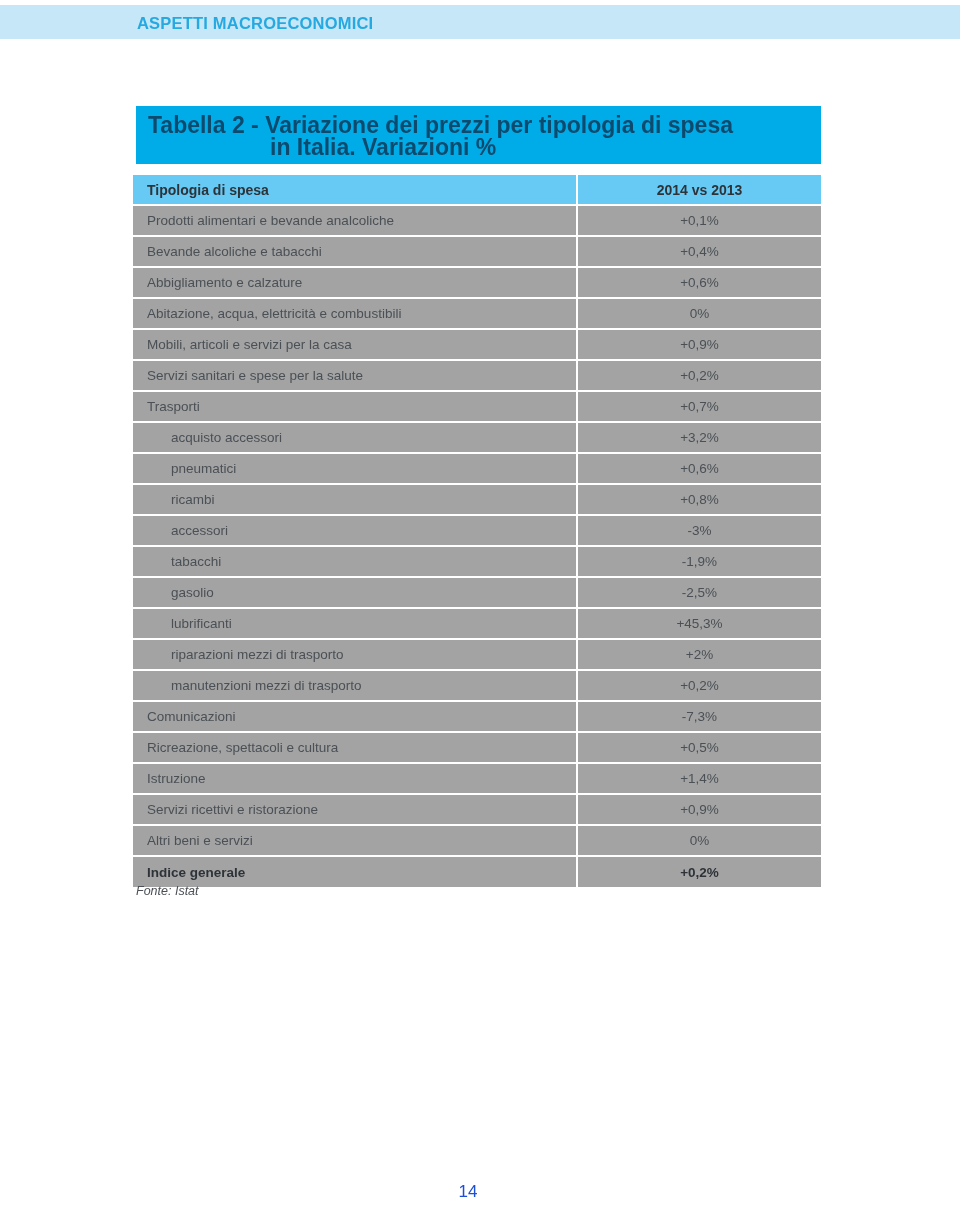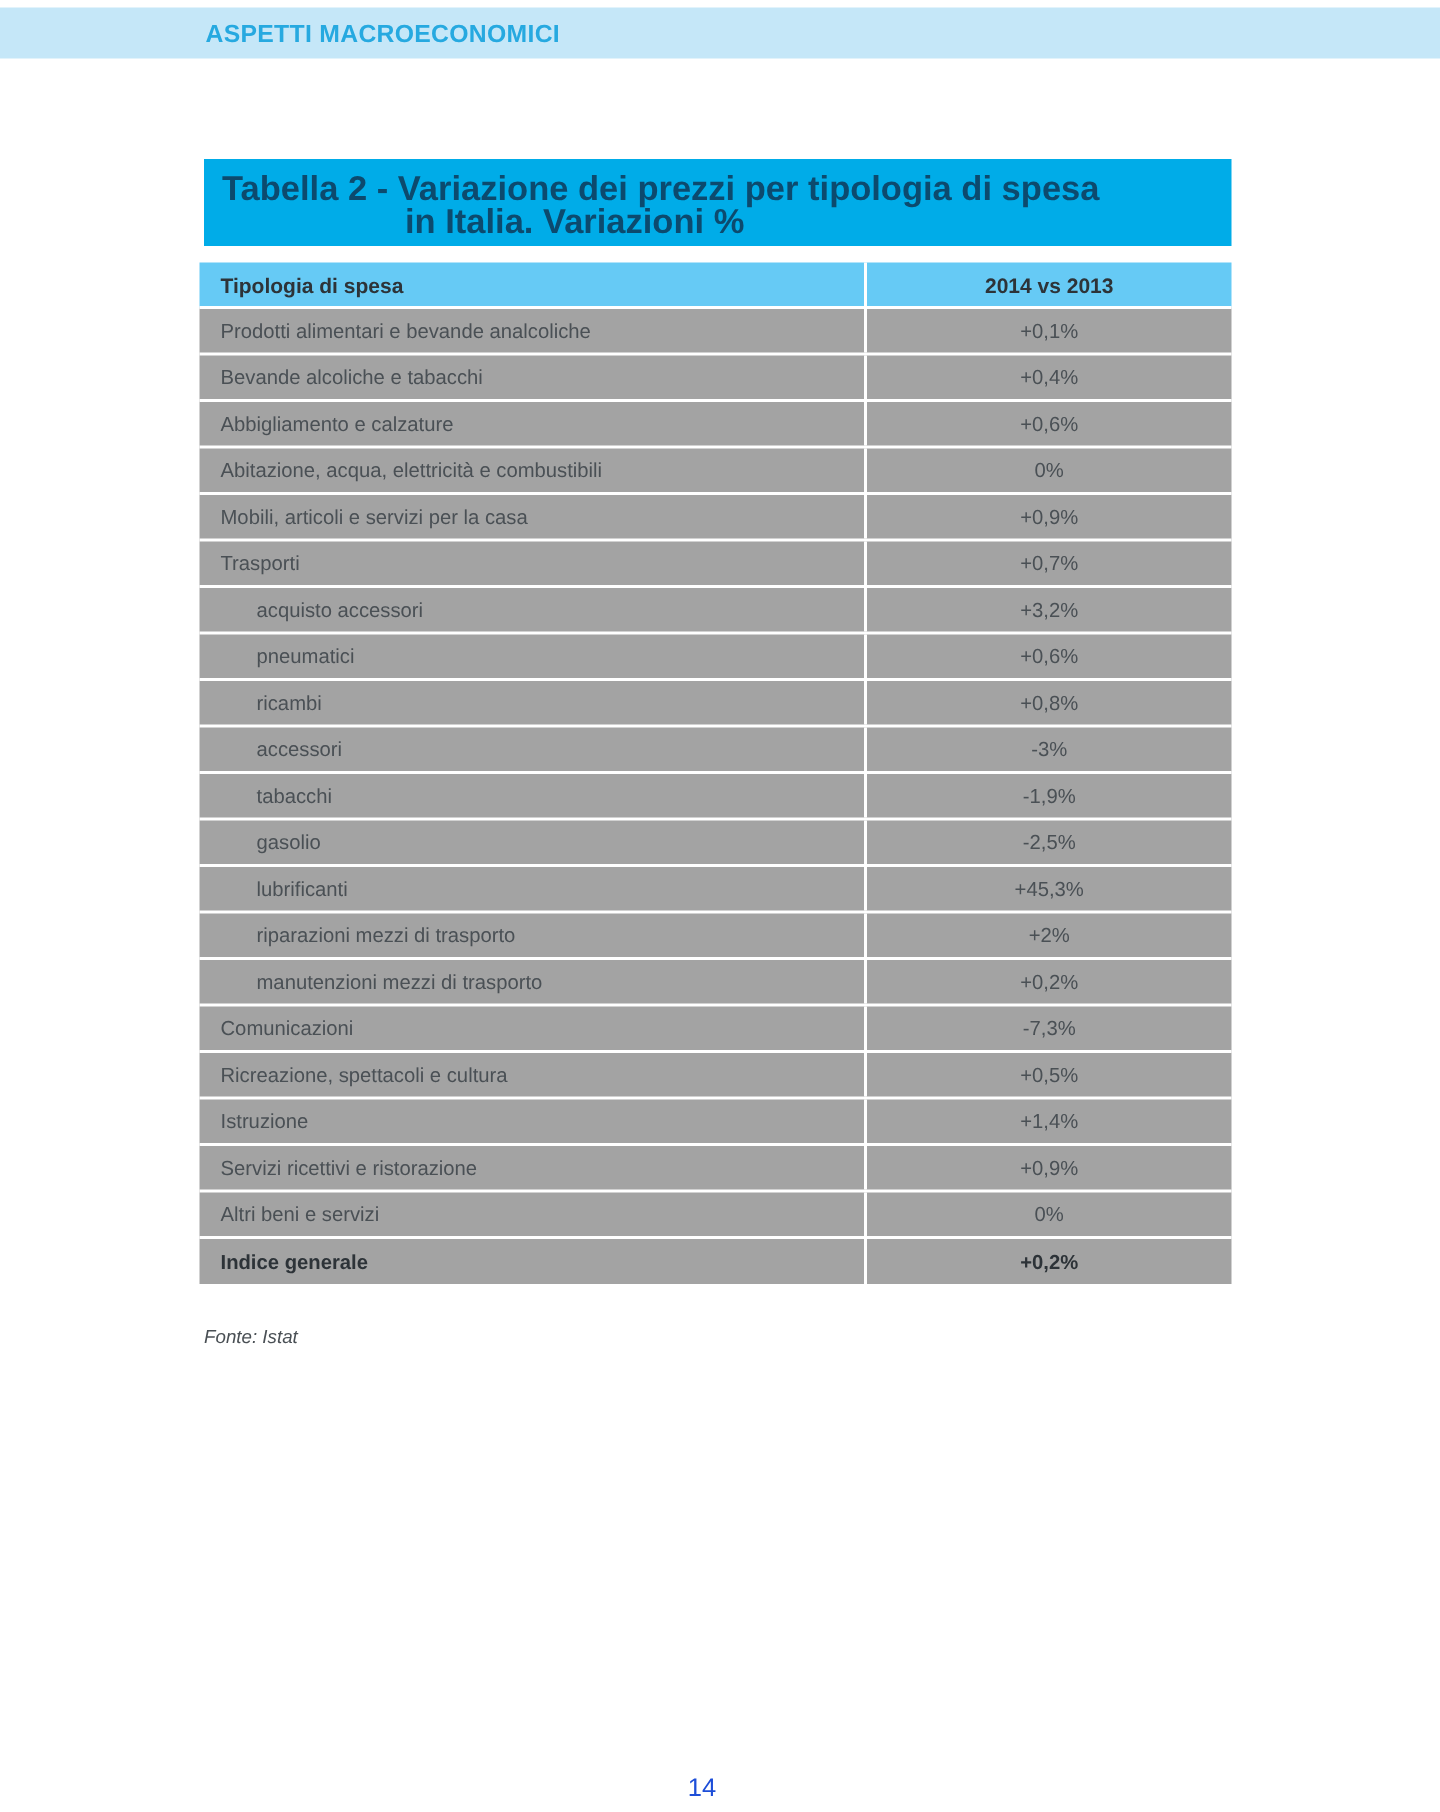--- a/index.html
+++ b/index.html
@@ -174,20 +174,24 @@
       </tr>
       <tr>
         <td class="label-col">Abitazione, acqua, elettricità e combustibili</td>
         <td class="value-col">0%</td>
       </tr>
       <tr>
         <td class="label-col">Mobili, articoli e servizi per la casa</td>
         <td class="value-col">+0,9%</td>
       </tr>
       <tr>
+        <td class="label-col">Servizi sanitari e spese per la salute</td>
+        <td class="value-col">+0,2%</td>
+      </tr>
+      <tr>
         <td class="label-col">Trasporti</td>
         <td class="value-col">+0,7%</td>
       </tr>
       <tr class="sub">
         <td class="label-col">acquisto accessori</td>
         <td class="value-col">+3,2%</td>
       </tr>
       <tr class="sub">
         <td class="label-col">pneumatici</td>
         <td class="value-col">+0,6%</td>

